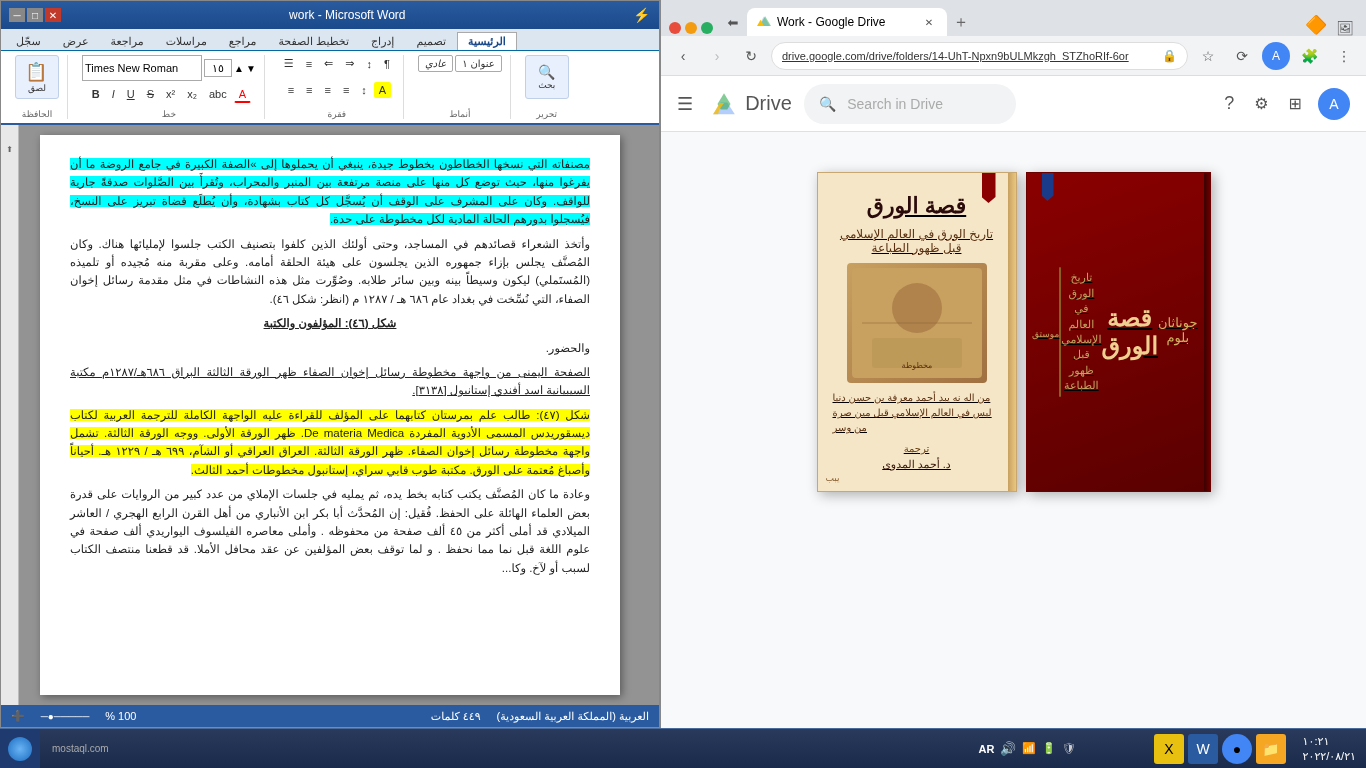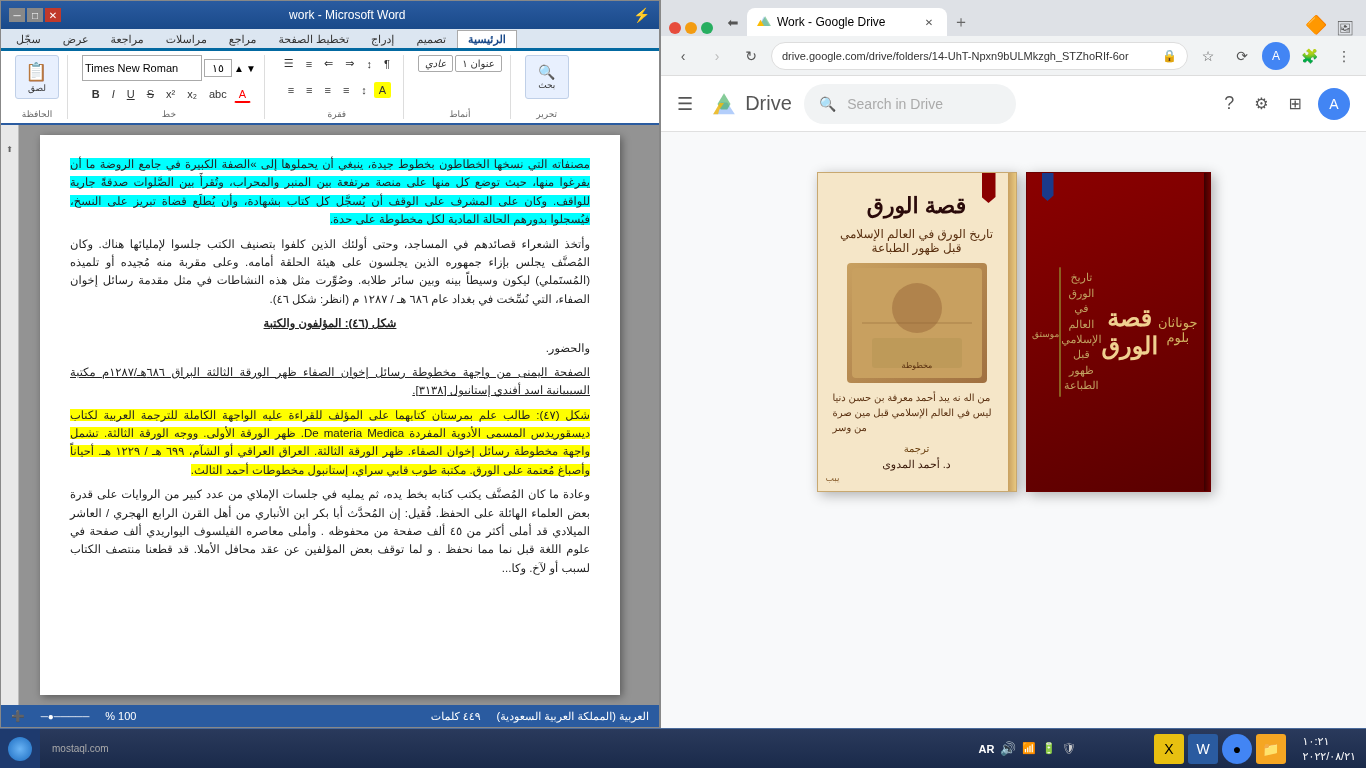--- a/index.html
+++ b/index.html
@@ -97,21 +97,21 @@
     .win-btn.min { background: #888; }
     .win-btn.max { background: #888; }
 
     
     .word-ribbon-tabs {
       height: 22px;
       background: #dce6f1;
       display: flex;
       align-items: flex-end;
       padding-left: 4px;
-      border-bottom: 3px solid #0369a1;
+      border-bottom: 1px solid #0369a1;
     }
     .ribbon-tab {
       padding: 2px 10px;
       font-size: 11px;
       color: #333;
       cursor: pointer;
       border: 1px solid transparent;
       border-bottom: none;
     }
     .ribbon-tab.active {
@@ -389,20 +389,21 @@
       display: flex;
       justify-content: center;
       align-items: flex-start;
       padding: 40px 20px;
       overflow: hidden;
     }
     .book-display {
       display: flex;
       gap: 9px;
       align-items: flex-start;
+      text-decoration: underline;
     }
     .book-cover {
       width: 200px;
       background: #f5e6c8;
       border: 1px solid #c8a870;
       box-shadow: 3px 3px 12px rgba(0,0,0,0.3);
       padding: 20px 15px;
       min-height: 320px;
       display: flex;
       flex-direction: column;
@@ -625,21 +626,21 @@
     <div style="font-size:18px;margin-right:8px;">🔶</div>
 
     <div style="font-size:14px;margin-right:4px;color:#555;">🖼</div>
   </div>
 
   <div class="chrome-toolbar">
     <div class="chrome-nav-btn">‹</div>
     <div class="chrome-nav-btn" style="color:#bbb;">›</div>
     <div class="chrome-nav-btn">↻</div>
     <div class="chrome-address-bar">
-      <span style="font-size:11px;">drive.google.com/drive/folders/14-UhT-Npxn9bULMkzgh_STZhoRIf-6or</span>
+      <span style="font-size:11px;text-decoration:underline;">drive.google.com/drive/folders/14-UhT-Npxn9bULMkzgh_STZhoRIf-6or</span>
       <span style="margin-left:auto;font-size:12px;color:#0a8;cursor:pointer;">🔒</span>
     </div>
     <div class="chrome-menu-btn">☆</div>
     <div class="chrome-menu-btn">⟳</div>
 
     <div style="width:28px;height:28px;border-radius:50%;background:#4285F4;display:flex;align-items:center;justify-content:center;color:white;font-size:12px;cursor:pointer;">A</div>
     <div class="chrome-menu-btn">🧩</div>
     <div class="chrome-menu-btn">⋮</div>
   </div>
 

